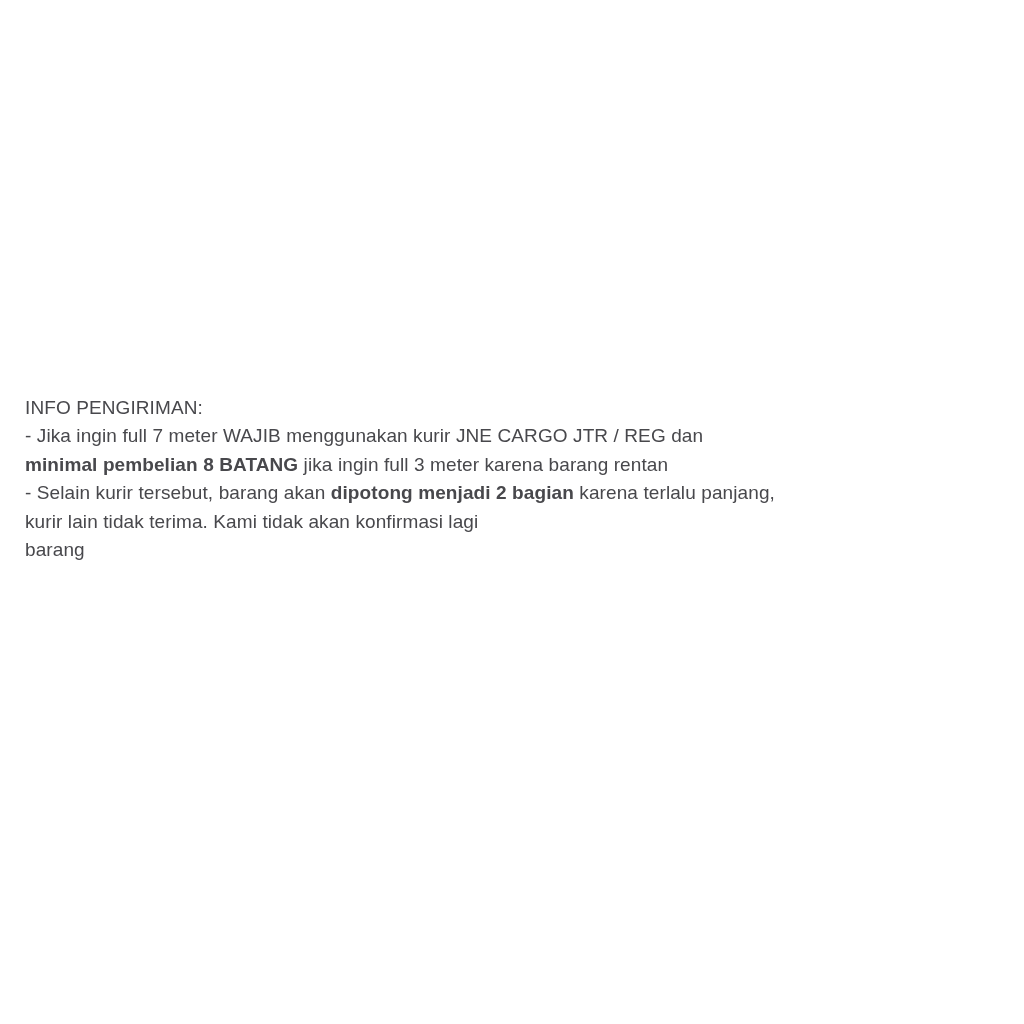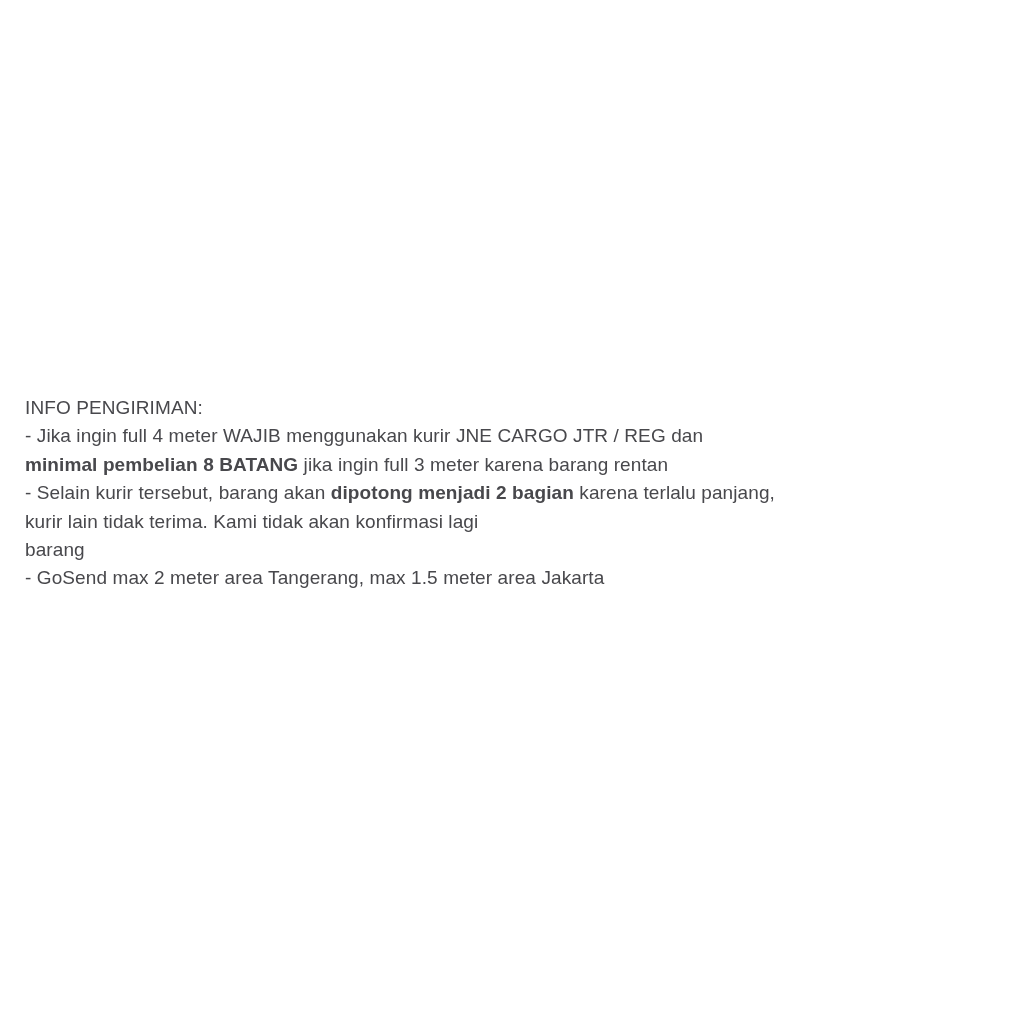--- a/index.html
+++ b/index.html
@@ -34,19 +34,18 @@
     font-weight: 700;
     text-decoration-thickness: 2px;
     text-underline-offset: 3px;
   }
 </style>
 </head>
 <body>
 
 <div class="shipping-info">
   <div class="line">INFO PENGIRIMAN:</div>
-  <div class="line">- Jika ingin full 4 meter WAJIB menggunakan kurir JNE CARGO JTR / REG dan</div>
+  <div class="line">- Jika ingin full 7 meter WAJIB menggunakan kurir JNE CARGO JTR / REG dan</div>
   <div class="line"><span class="seg-bold-underline">minimal pembelian 8 BATANG</span><span> jika ingin full 3 meter karena barang rentan</span></div>
   <div class="line"><span>- Selain kurir tersebut, barang akan </span><span class="seg-bold">dipotong menjadi 2 bagian</span><span> karena terlalu panjang,</span></div>
   <div class="line">kurir lain tidak terima. Kami tidak akan konfirmasi lagi</div>
   <div class="line">barang</div>
-  <div class="line">- GoSend max 2 meter area Tangerang, max 1.5 meter area Jakarta</div>
 </div>
 
 </body></html>

